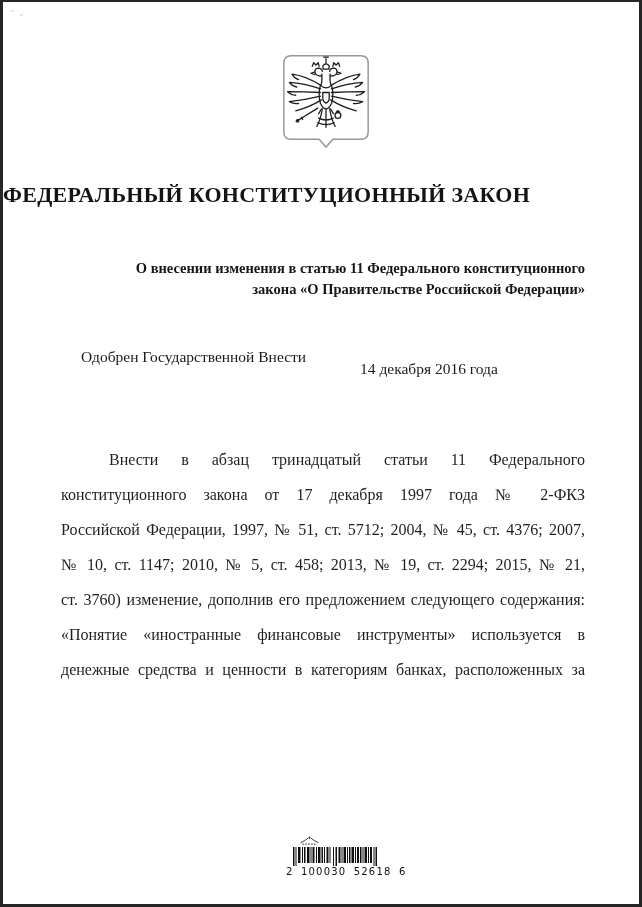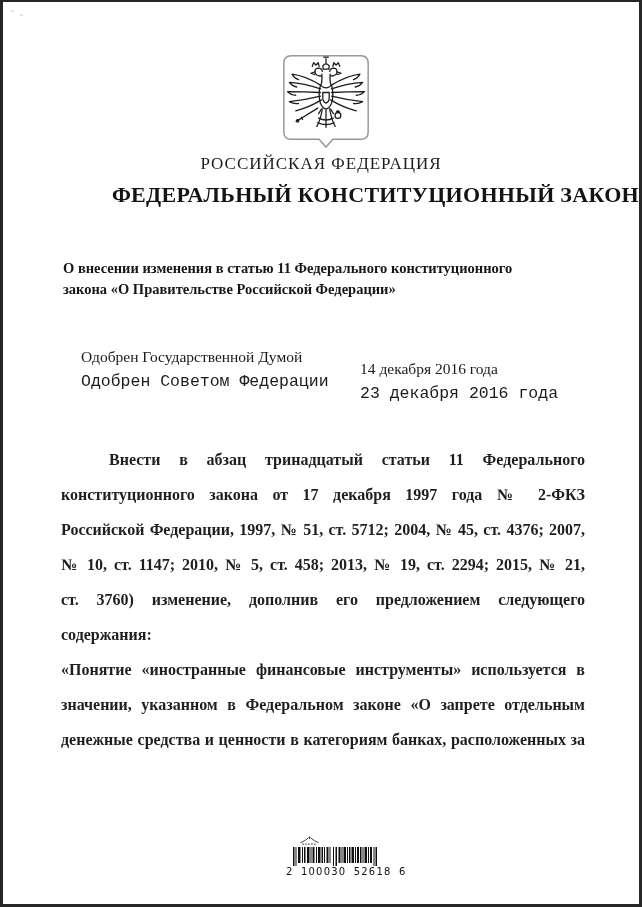--- a/index.html
+++ b/index.html
@@ -21,41 +21,41 @@
   .emblem { position: absolute; left: 277px; top: 52px; width: 92px; height: 99px; }
   .emblem svg { display: block; }
 
   .country {
     position: absolute; top: 152px; left: 0; width: 100%;
     text-align: center; font-size: 17px; letter-spacing: 1px;
     color: #1d1d1d;
   }
   .doc-type {
     position: absolute; top: 180px; left: 0; width: 100%;
-    text-align: right; font-size: 22px; font-weight: bold; letter-spacing: .3px;
+    text-align: left; font-size: 22px; font-weight: bold; letter-spacing: .3px;
     color: #141414;
   }
   .title {
     position: absolute; top: 256px; left: 60px; width: 522px;
-    text-align: left; font-size: 14.5px; font-weight: bold; line-height: 20.5px;
+    text-align: right; font-size: 14.5px; font-weight: bold; line-height: 20.5px;
     color: #161616;
   }
   .approval-row { position: absolute; left: 78px; width: 520px; }
   .approval-row.r1 { top: 346px; font-size: 15.5px; }
   .approval-row.r2 {
     top: 370px; font-size: 16.5px;
     font-family: "Liberation Mono", "DejaVu Sans Mono", monospace;
   }
   .approval-date { position: absolute; left: 279px; top: 0; white-space: nowrap; margin-top: 12px; }
 
   .body-text {
     position: absolute; top: 440px; left: 58px; width: 524px;
     font-size: 16px; line-height: 35px; color: #1f1f1f;
   }
-  .body-line { text-align: justify; text-align-last: justify; font-weight: bold; }
+  .body-line { text-align: justify; text-align-last: justify; }
   .body-line.indent { padding-left: 48px; }
 
   .barcode-block { position: absolute; left: 283px; top: 833px; width: 100px; height: 45px; }
   .barcode-mark { position: absolute; left: 13px; top: 0; }
   .barcode-bars { position: absolute; left: 7px; top: 12px; }
   .barcode-digits {
     position: absolute; left: 0; top: 31px; width: 100px;
     font-family: "DejaVu Sans", "Liberation Sans", sans-serif;
     font-size: 10px; letter-spacing: 1.2px; word-spacing: 3px; color: #111;
     white-space: nowrap;
@@ -100,46 +100,40 @@
         <path d="M41,59 L20,72 M17.5,73.5 l5,-3 M23,69 l1.5,2.5"></path>
         <circle cx="19" cy="73" r="1.3"></circle>
         <circle cx="63" cy="67" r="3.2"></circle>
         <path d="M63,63.8 V61.5 M61.5,62.5 H64.5"></path>
         <path d="M46,60 Q44,72 40,79 M50,61 V80 M54,60 Q56,72 60,79"></path>
         <path d="M42,70 Q50,74 58,70 M41,75 Q50,79 59,75"></path>
       </g>
     </svg>
   </div>
 
-  <div class="country">РОССИЙСКАЯ ФЕДЕРАЦИЯ</div>
 
   <div class="doc-type">ФЕДЕРАЛЬНЫЙ КОНСТИТУЦИОННЫЙ ЗАКОН</div>
 
   <div class="title">
     <div>О внесении изменения в статью 11 Федерального конституционного</div>
     <div>закона «О Правительстве Российской Федерации»</div>
   </div>
 
   <div class="approval-row r1">
-    <span>Одобрен Государственной Думой</span>
+    <span>Одобрен Государственной Внести</span>
     <span class="approval-date">14 декабря 2016 года</span>
-  </div>
-  <div class="approval-row r2">
-    <span>Одобрен Советом Федерации</span>
-    <span class="approval-date">23 декабря 2016 года</span>
   </div>
 
   <div class="body-text">
     <div class="body-line indent">Внести в абзац тринадцатый статьи 11 Федерального</div>
     <div class="body-line">конституционного закона от 17 декабря 1997 года № 2-ФКЗ</div>
     <div class="body-line">Российской Федерации, 1997, № 51, ст. 5712; 2004, № 45, ст. 4376; 2007,</div>
     <div class="body-line">№ 10, ст. 1147; 2010, № 5, ст. 458; 2013, № 19, ст. 2294; 2015, № 21,</div>
     <div class="body-line">ст. 3760) изменение, дополнив его предложением следующего содержания:</div>
     <div class="body-line">«Понятие «иностранные финансовые инструменты» используется в</div>
-    <div class="body-line">значении, указанном в Федеральном законе «О запрете отдельным</div>
     <div class="body-line">денежные средства и ценности в категориям банках, расположенных за</div>
   </div>
 
   <div class="barcode-block">
     <svg class="barcode-mark" viewBox="0 0 22 11" width="21" height="10">
       <g fill="none" stroke="#2a2a2a" stroke-width="1">
         <path d="M1,8.5 Q6,6.5 10,3 M21,8.5 Q16,6.5 12,3 M11,1.5 V4.5"></path>
         <path d="M3,10 H19" stroke-dasharray="2 1.2"></path>
       </g>
     </svg>

